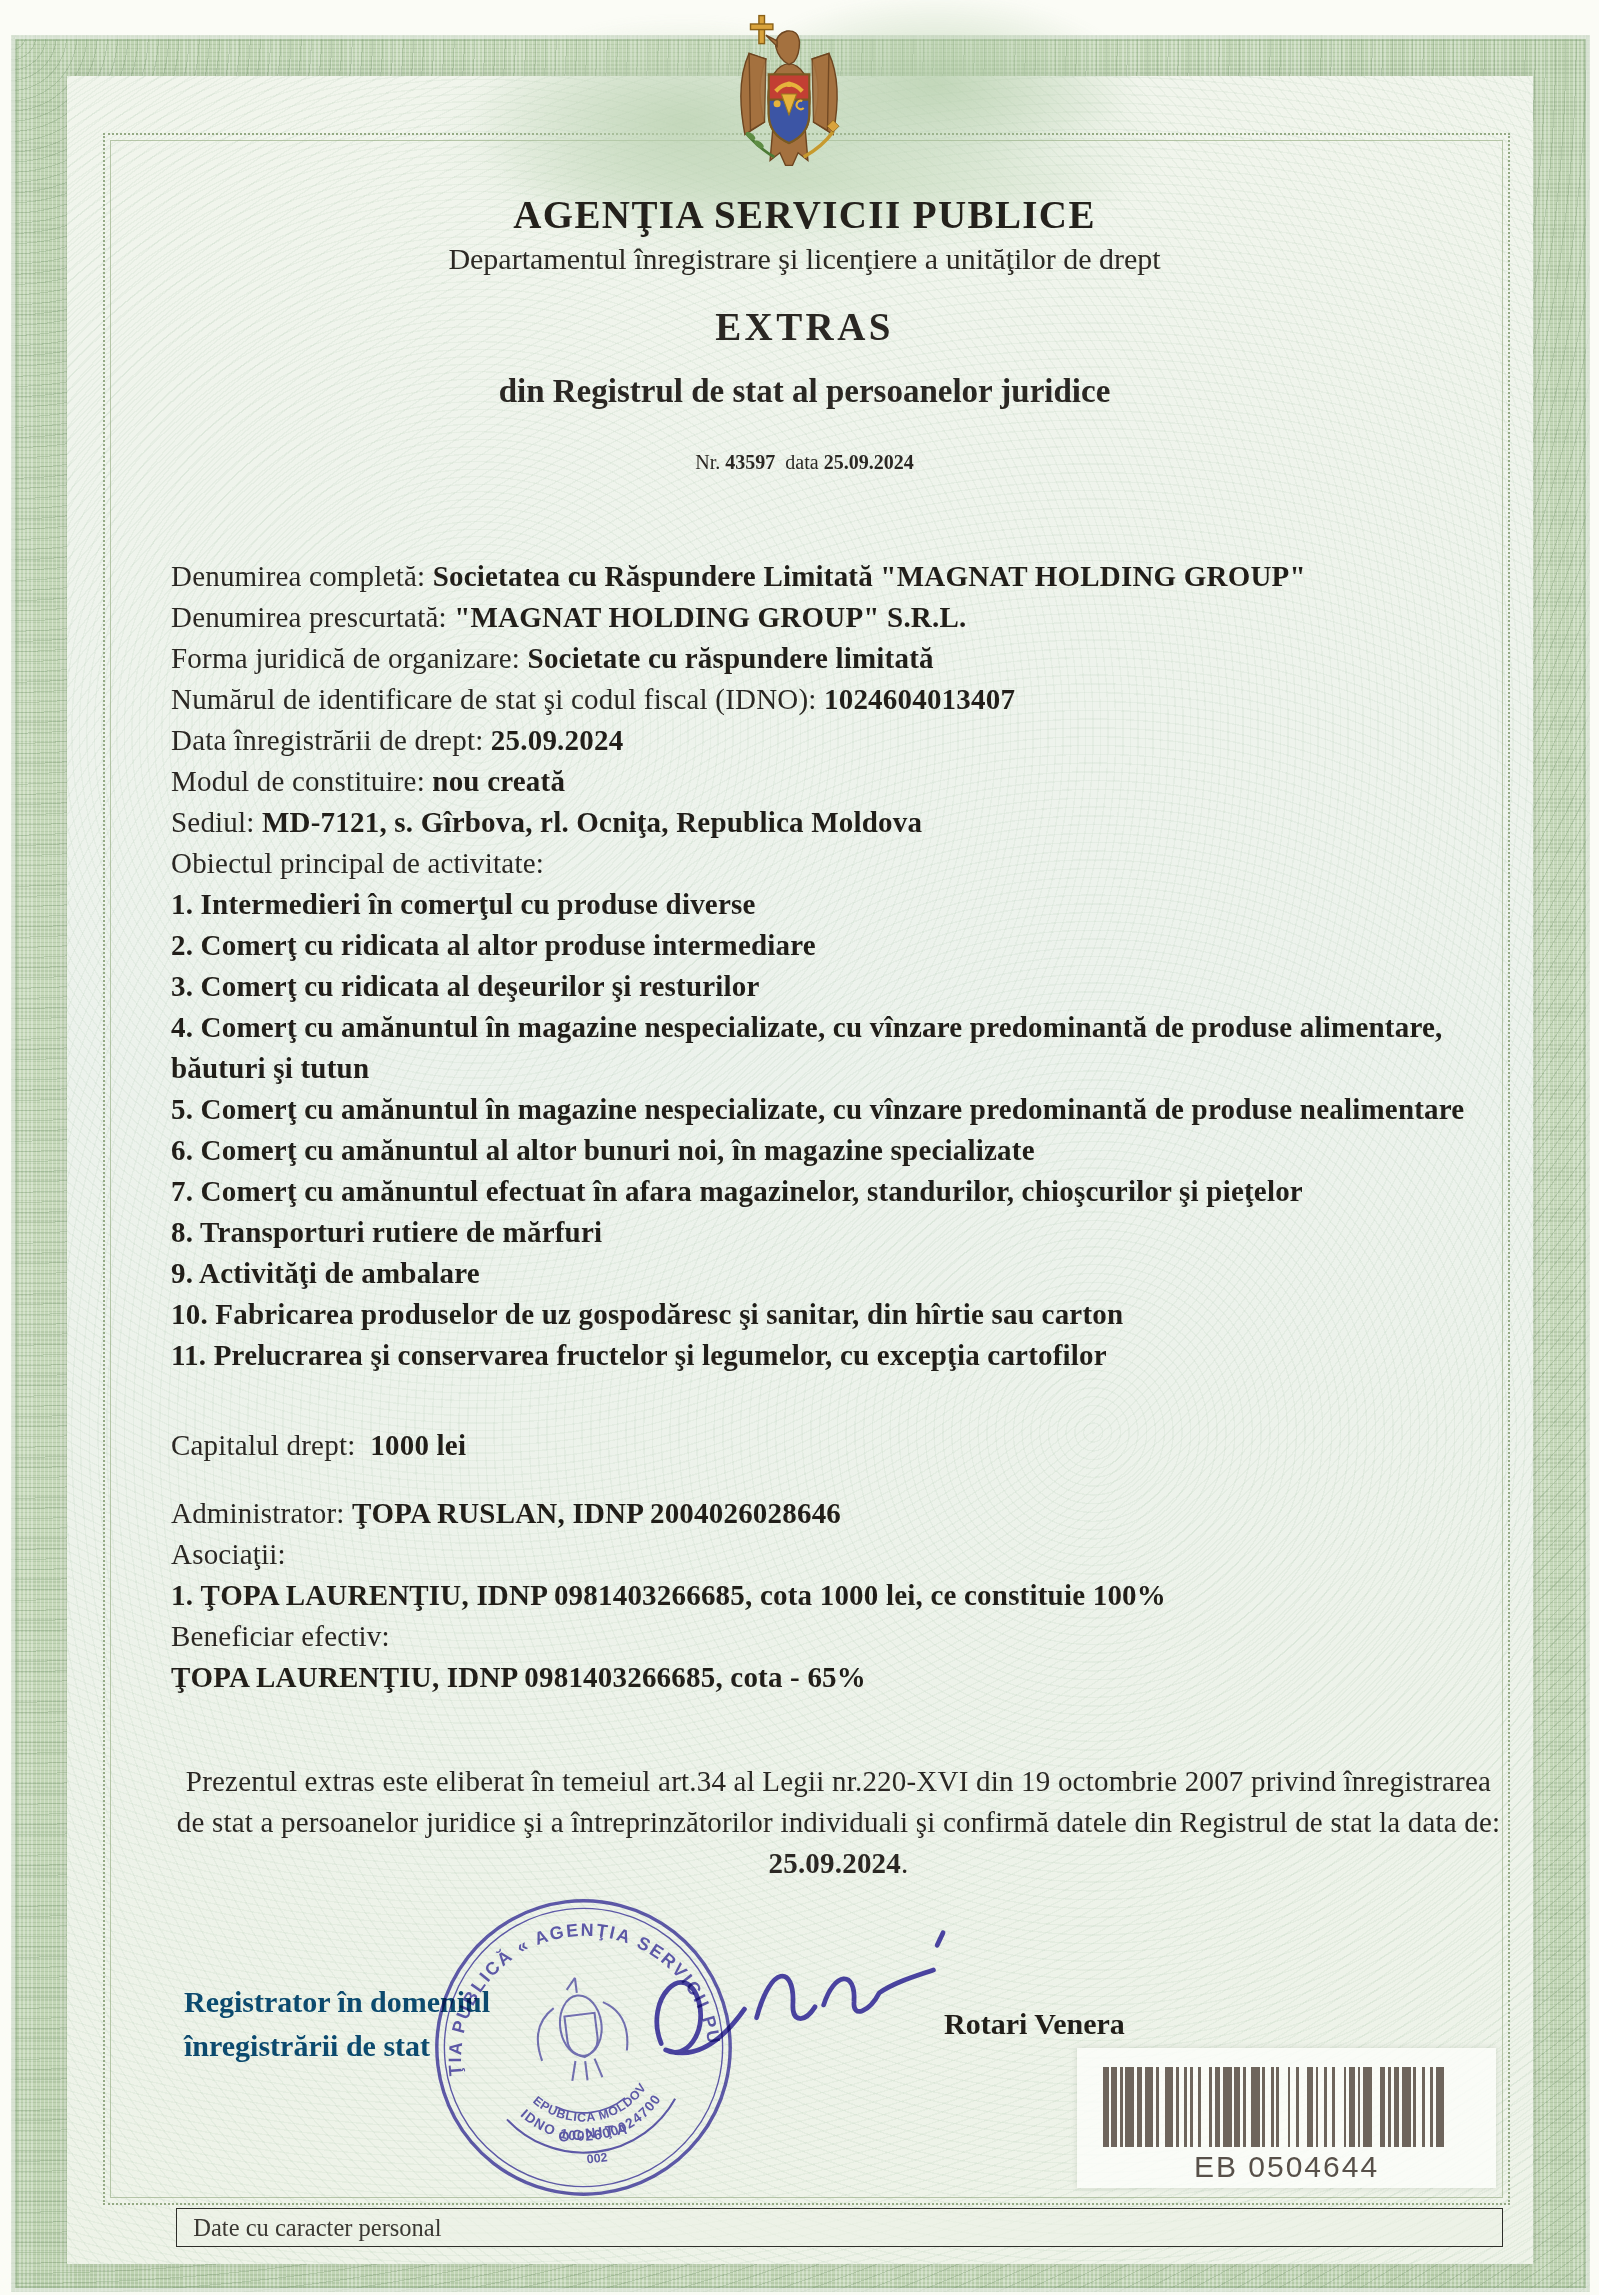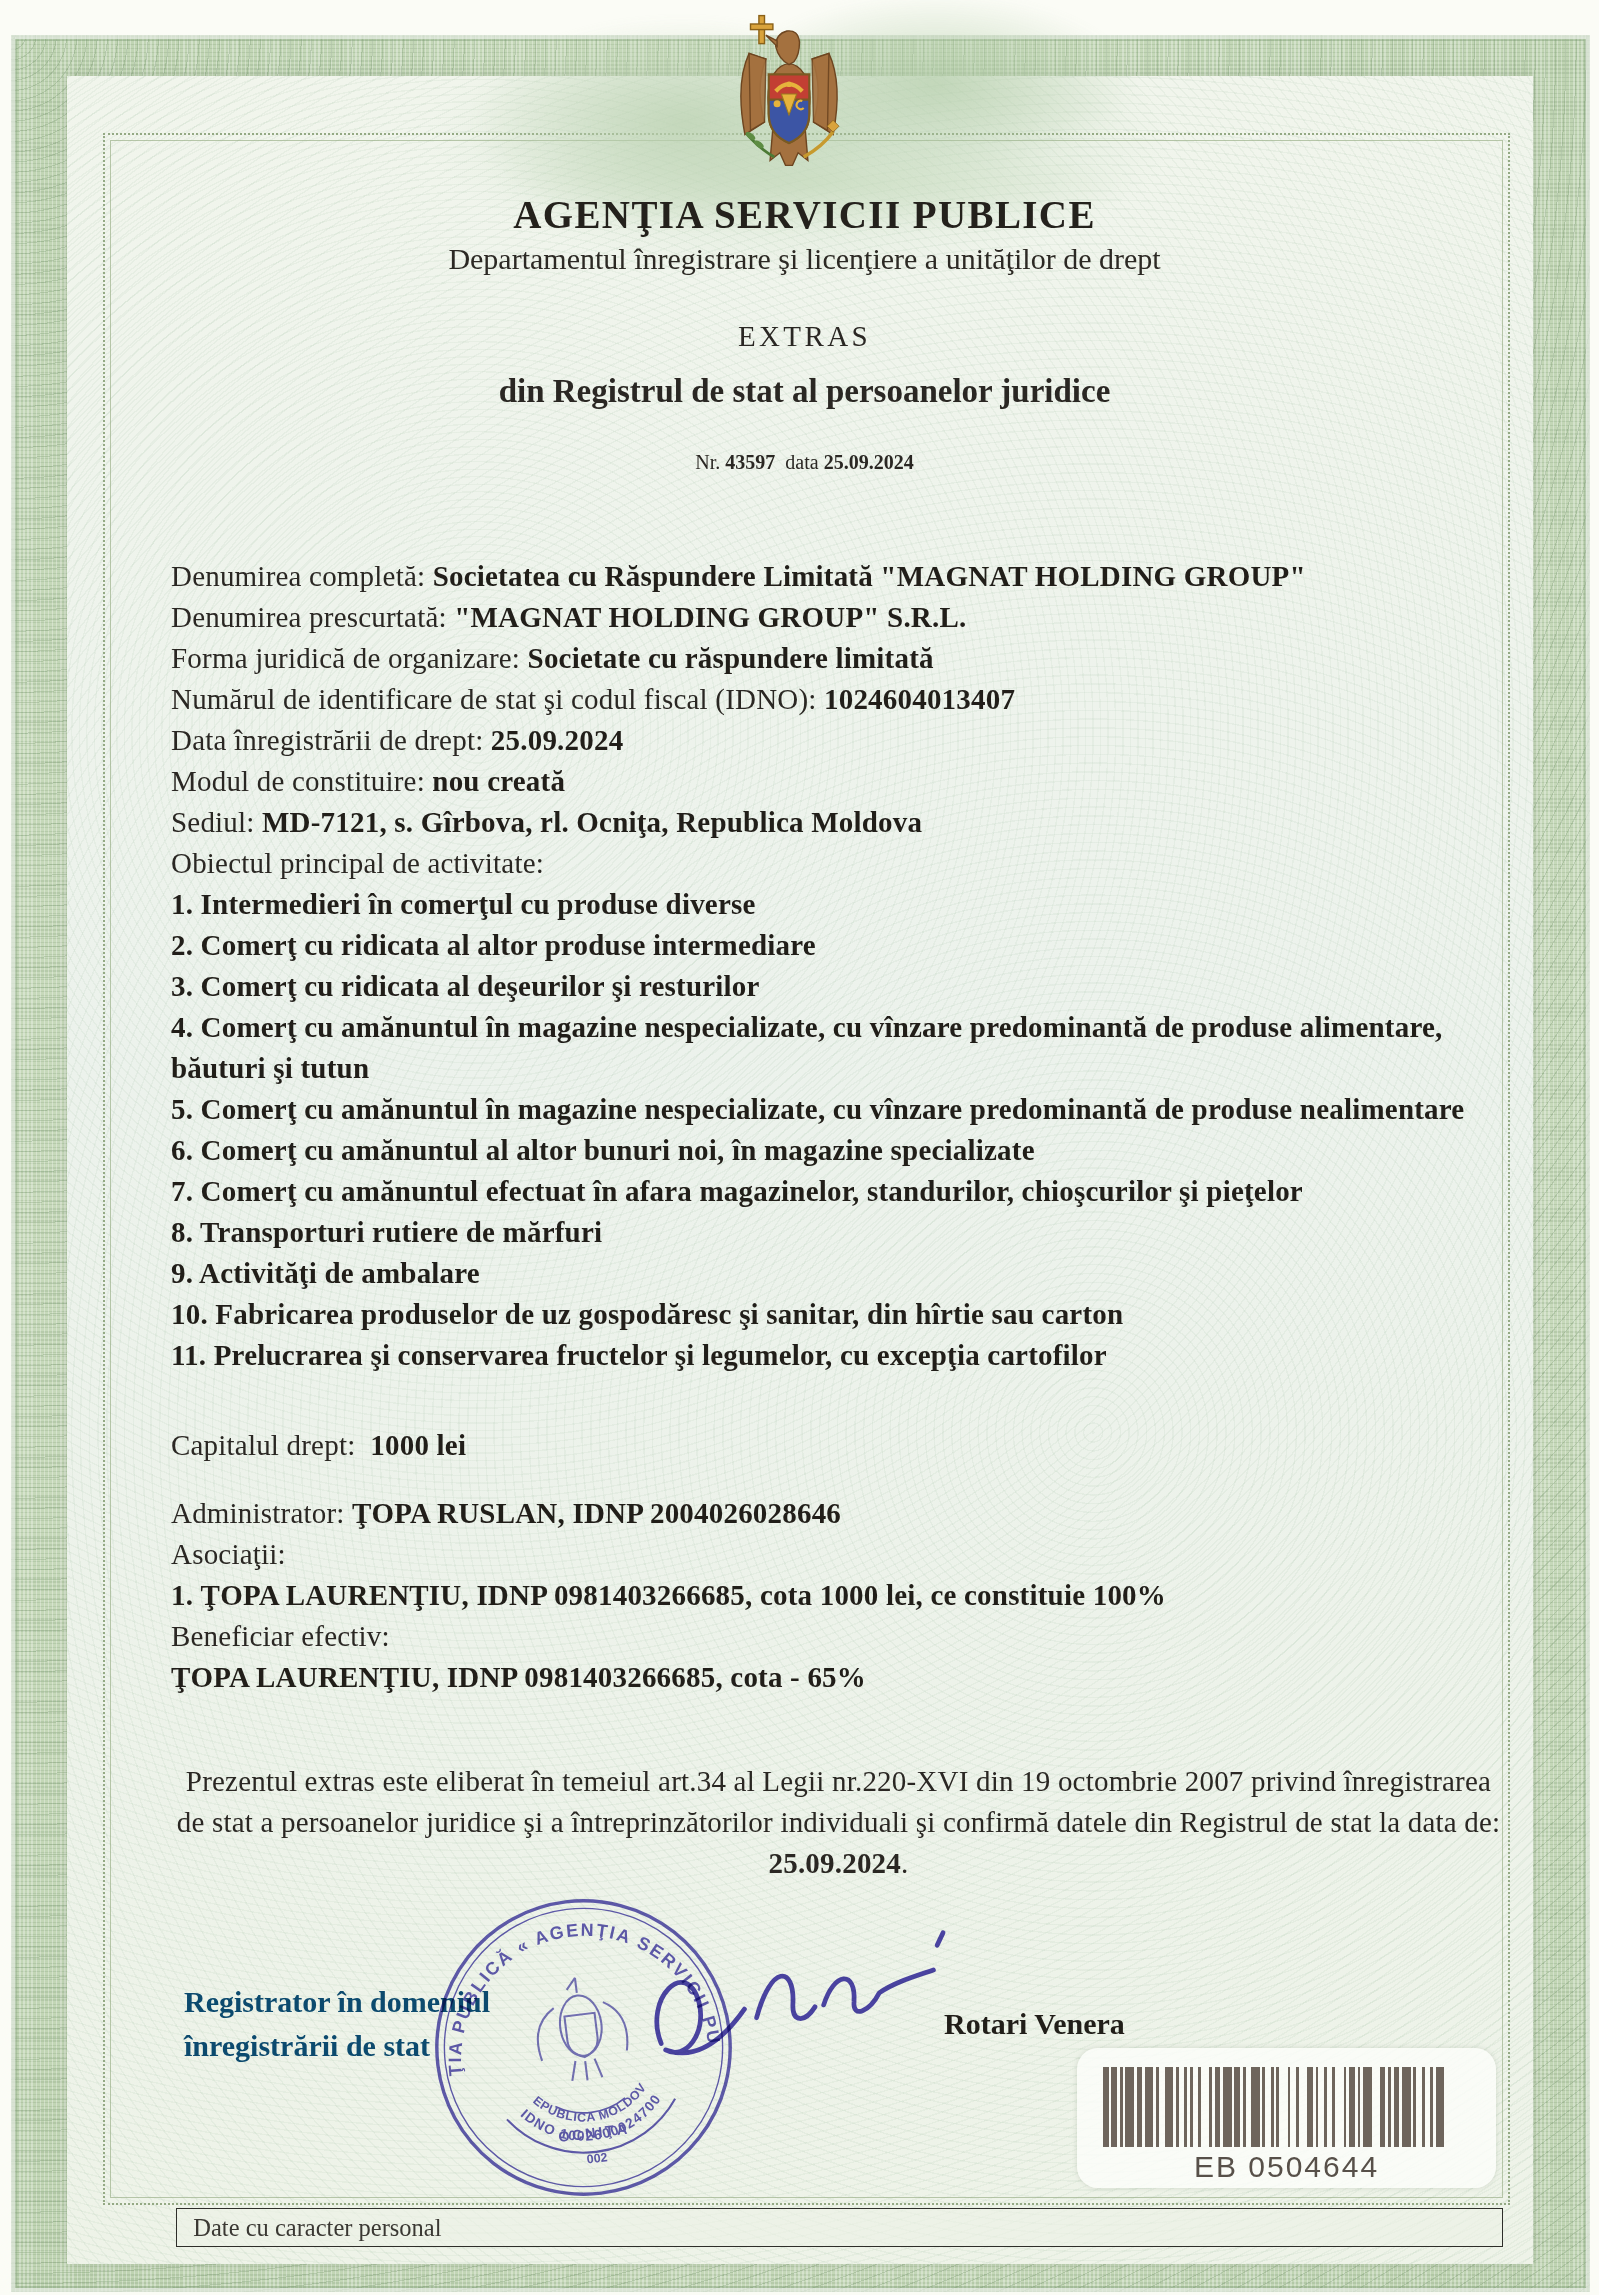--- a/index.html
+++ b/index.html
@@ -44,21 +44,21 @@
       radial-gradient(closest-side at 32% 55%, rgba(188,210,178,.95), rgba(188,210,178,0)),
       radial-gradient(closest-side at 70% 38%, rgba(178,204,168,.85), rgba(178,204,168,0)),
       radial-gradient(closest-side at 52% 80%, rgba(198,218,188,.8), rgba(198,218,188,0));
     filter:blur(4.8px); opacity:.8;
   }
   .coa{position:absolute; left:729px; top:9.5px; width:120px; height:175px;}
   
   .center{position:absolute; left:103px; width:1403px; text-align:center;}
   .agency{top:192px; font-size:39px; font-weight:700; letter-spacing:1.4px; color:#24211c;}
   .dept{top:242px; font-size:30px; color:#2c2924;}
-  .extras{top:320px; font-size:29px; font-weight:400; letter-spacing:3.4px;}
+  .extras{top:304px; font-size:39px; font-weight:700; letter-spacing:3.4px;}
   .subtitle{top:373px; font-size:33px; font-weight:700;}
   .nrline{top:451px; font-size:20px;}
   .nrline b{font-weight:700;}
   
   .body{
     position:absolute; left:171px; top:556px; width:1335px;
     font-size:29px; line-height:41px; letter-spacing:0.2px;
   }
   .row b,.act,.boldline{font-weight:700; color:#211e19;}
   .gap-lg{margin-top:49px;}
@@ -70,21 +70,21 @@
     position:absolute; left:184px; top:1980px; font-size:30px; font-weight:700;
     line-height:44px; color:#0c4a6e;
   }
   .reg-name{position:absolute; left:944px; top:2007px; font-size:30px; font-weight:700; color:#211e19;}
   .stamp{position:absolute; left:432px; top:1896px; width:303px; height:303px;
     transform:rotate(-7deg); mix-blend-mode:multiply; opacity:.95;}
   .sig{position:absolute; left:616px; top:1920px; width:360px; height:156px;
     transform:rotate(-4deg); mix-blend-mode:multiply;}
   .bclabel{
     position:absolute; left:1077px; top:2048px; width:419px; height:140px;
-    background:rgba(252,253,249,.85); box-shadow:0 0 5.4px rgba(120,130,110,.25);border-radius:21px;
+    background:rgba(252,253,249,.85); box-shadow:0 0 5.4px rgba(120,130,110,.25);
   }
   .barcode{position:absolute; left:26px; top:19px; width:340px; height:80px; display:flex; align-items:stretch;}
   .bc-bar{background:#6e655c;}
   .bc-text{
     position:absolute; left:0; right:0; top:102px; text-align:center;
     font-family:"Liberation Sans","DejaVu Sans",sans-serif;
     font-size:30px; color:#575049; letter-spacing:2px;
   }
   .privacy{
     position:absolute; left:176px; top:2208px; width:1327px; height:39px;

